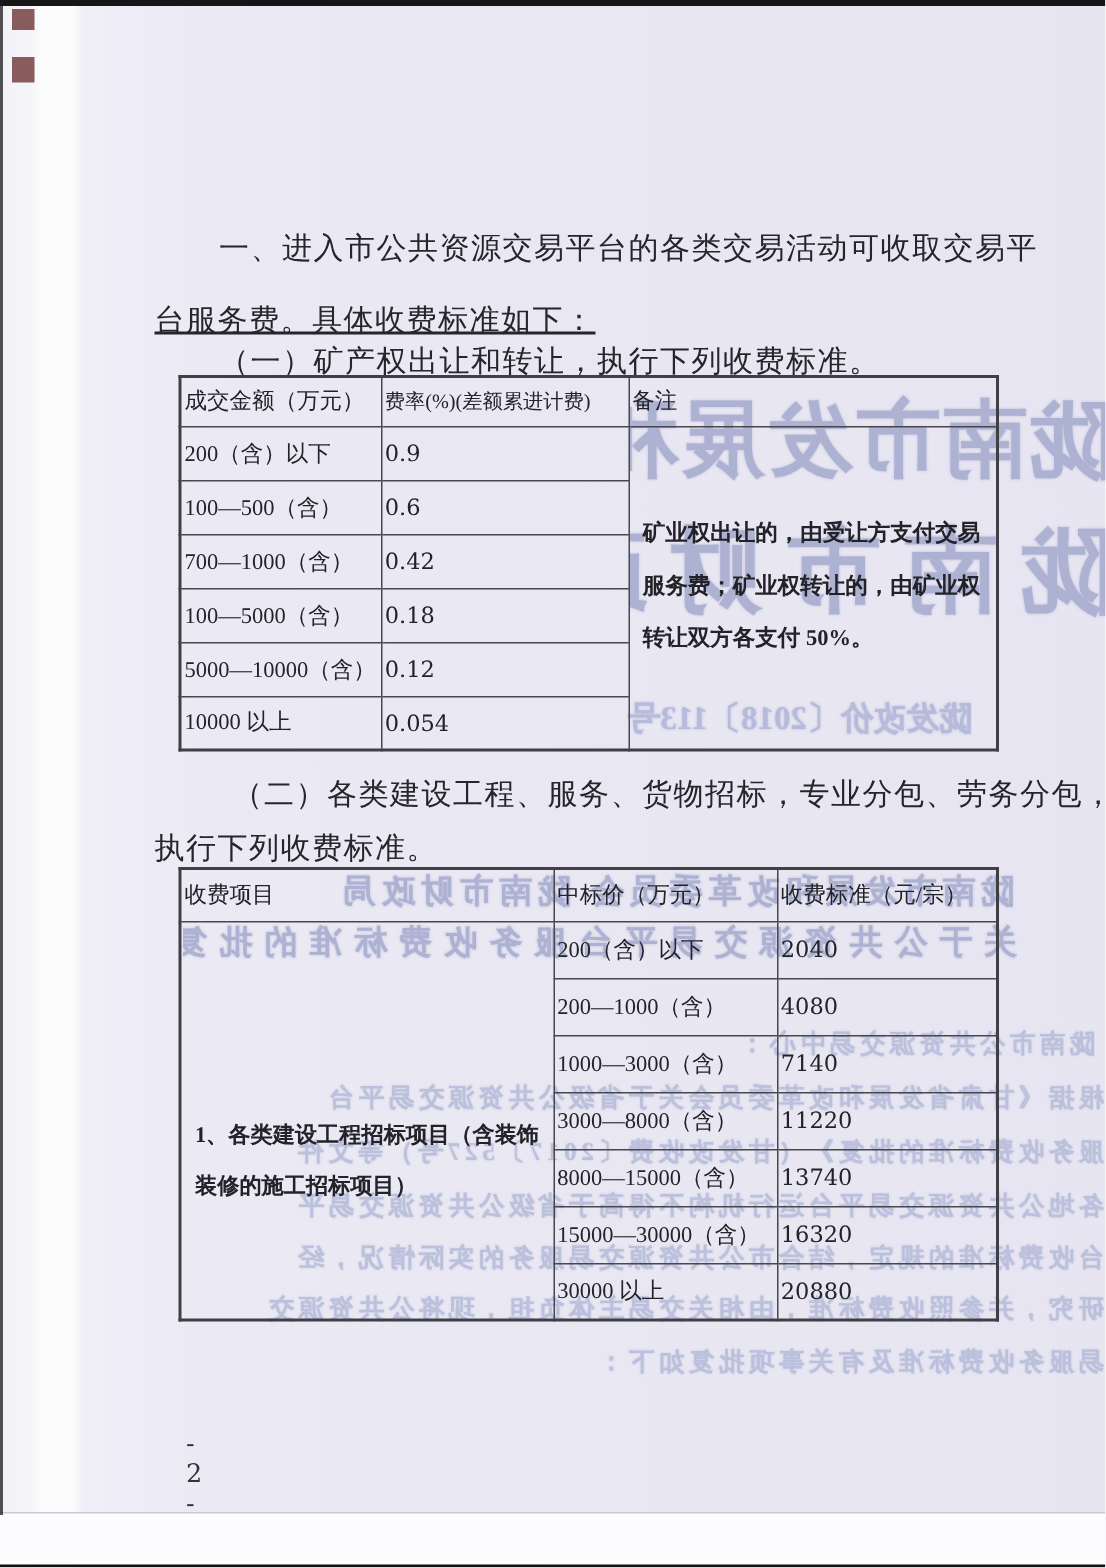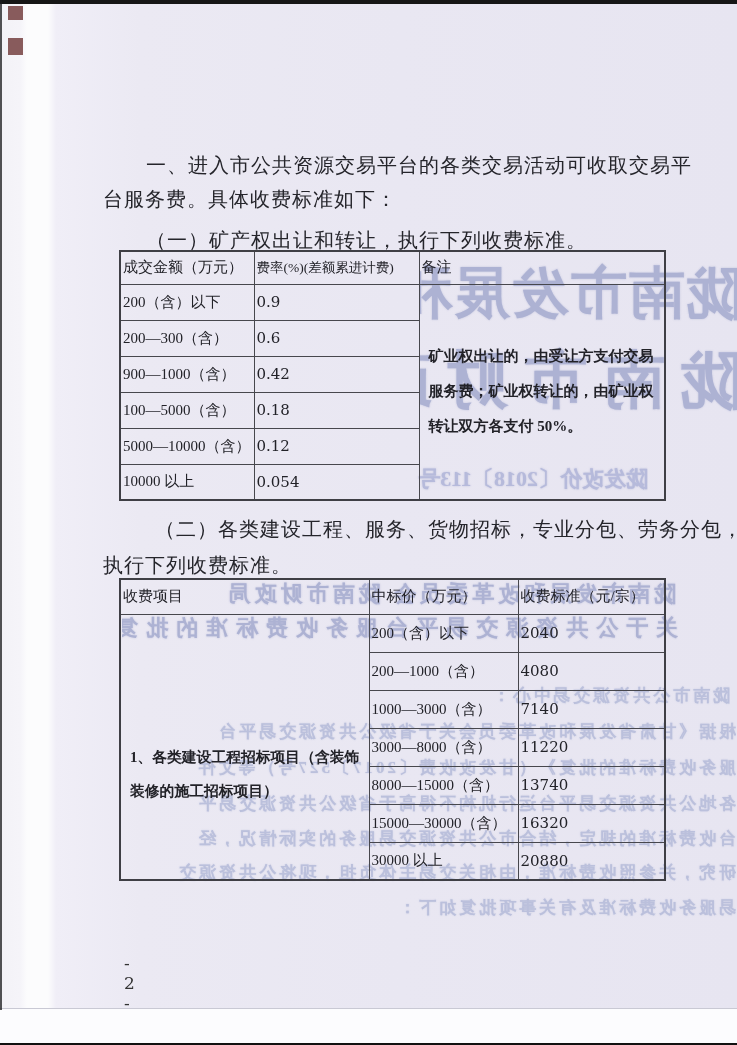--- a/index.html
+++ b/index.html
@@ -61,46 +61,46 @@
   <div class="ghost bodyline" style="left:104px;top:720px;width:632px;">根据《甘肃省发展和改革委员会关于省级公共资源交易平台</div>
   <div class="ghost bodyline" style="left:104px;top:756px;width:632px;">服务收费标准的批复》（甘发改收费〔2017〕527号）等文件</div>
   <div class="ghost bodyline" style="left:104px;top:792px;width:632px;">各地公共资源交易平台运行机构不得高于省级公共资源交易平</div>
   <div class="ghost bodyline" style="left:104px;top:827px;width:632px;">台收费标准的规定，结合市公共资源交易服务的实际情况，经</div>
   <div class="ghost bodyline" style="left:104px;top:861px;width:632px;">研究，并参照收费标准，由相关交易主体负担，现将公共资源交</div>
   <div class="ghost bodyline" style="left:104px;top:896px;width:632px;">易服务收费标准及有关事项批复如下：</div>
 
   <div class="content">
 
     <div class="line" style="left:146px;top:152px;">一、进入市公共资源交易平台的各类交易活动可收取交易平</div>
-    <div class="line" style="left:103px;top:186px;">台服务费。具体收费标准如下：</div>
+    <div class="line" style="left:103px;top:200px;text-decoration:underline;">台服务费。具体收费标准如下：</div>
     <div class="line" style="left:146px;top:227px;">（一）矿产权出让和转让，执行下列收费标准。</div>
 
     <table id="table1" class="doc-table">
       <colgroup>
           <col style="width:134px">
           <col style="width:165px">
           <col style="width:246px">
         </colgroup>
       <tbody>
           <tr class="hdr">
         <td>成交金额（万元）</td>
         <td class="small">费率(%)(差额累进计费)</td>
         <td>备注</td>
       </tr>
       <tr class="row">
         <td>200（含）以下</td>
         <td class="num">0.9</td>
         <td class="remark" rowspan="6">矿业权出让的，由受让方支付交易服务费；矿业权转让的，由矿业权转让双方各支付 50%。</td>
       </tr>
       <tr class="row">
-        <td>200—300（含）</td>
+        <td>100—500（含）</td>
         <td class="num">0.6</td>
       </tr>
       <tr class="row">
-        <td>900—1000（含）</td>
+        <td>700—1000（含）</td>
         <td class="num">0.42</td>
       </tr>
       <tr class="row">
         <td>100—5000（含）</td>
         <td class="num">0.18</td>
       </tr>
       <tr class="row">
         <td>5000—10000（含）</td>
         <td class="num">0.12</td>
       </tr>

